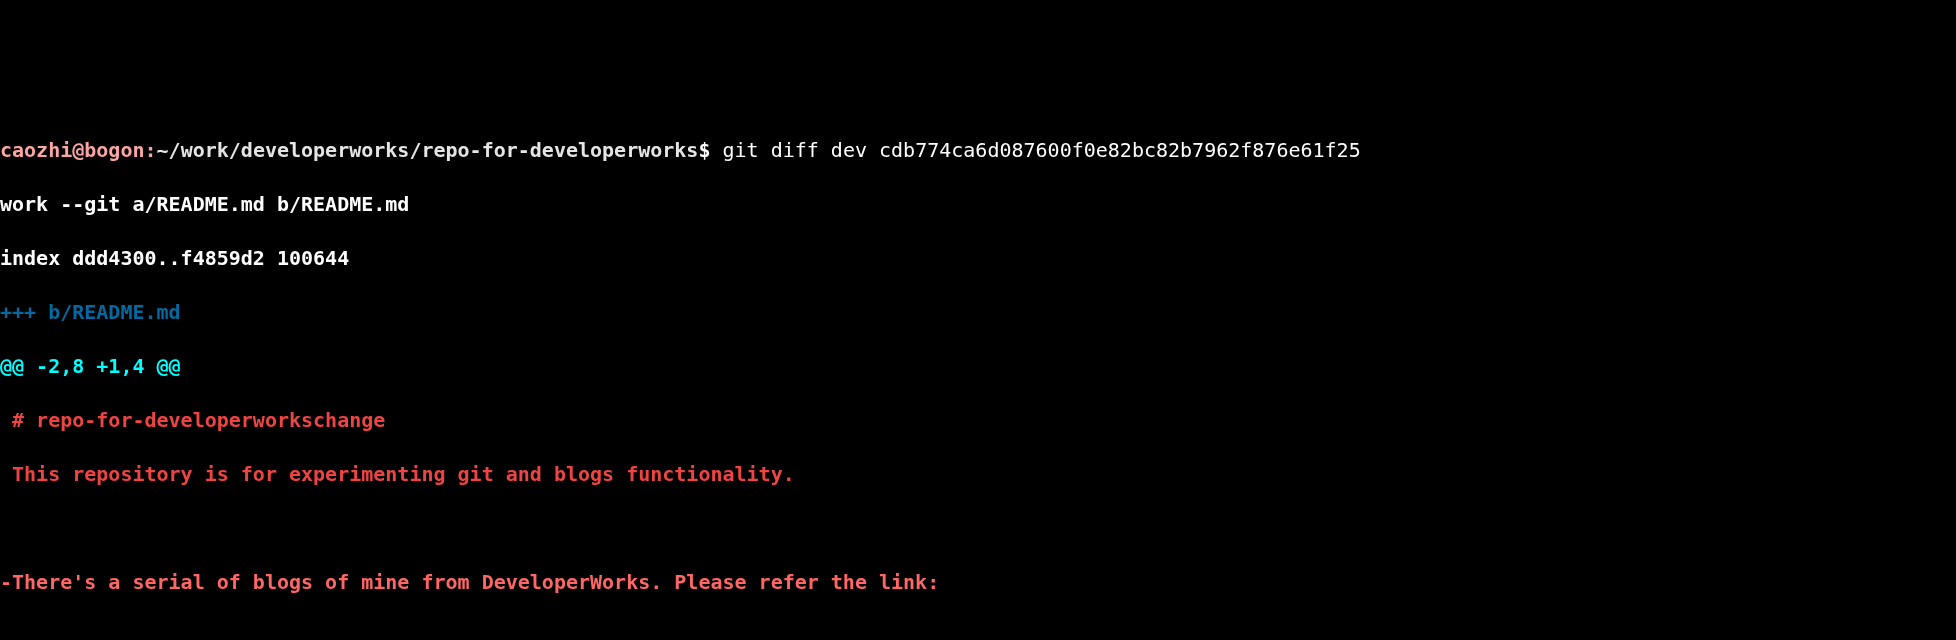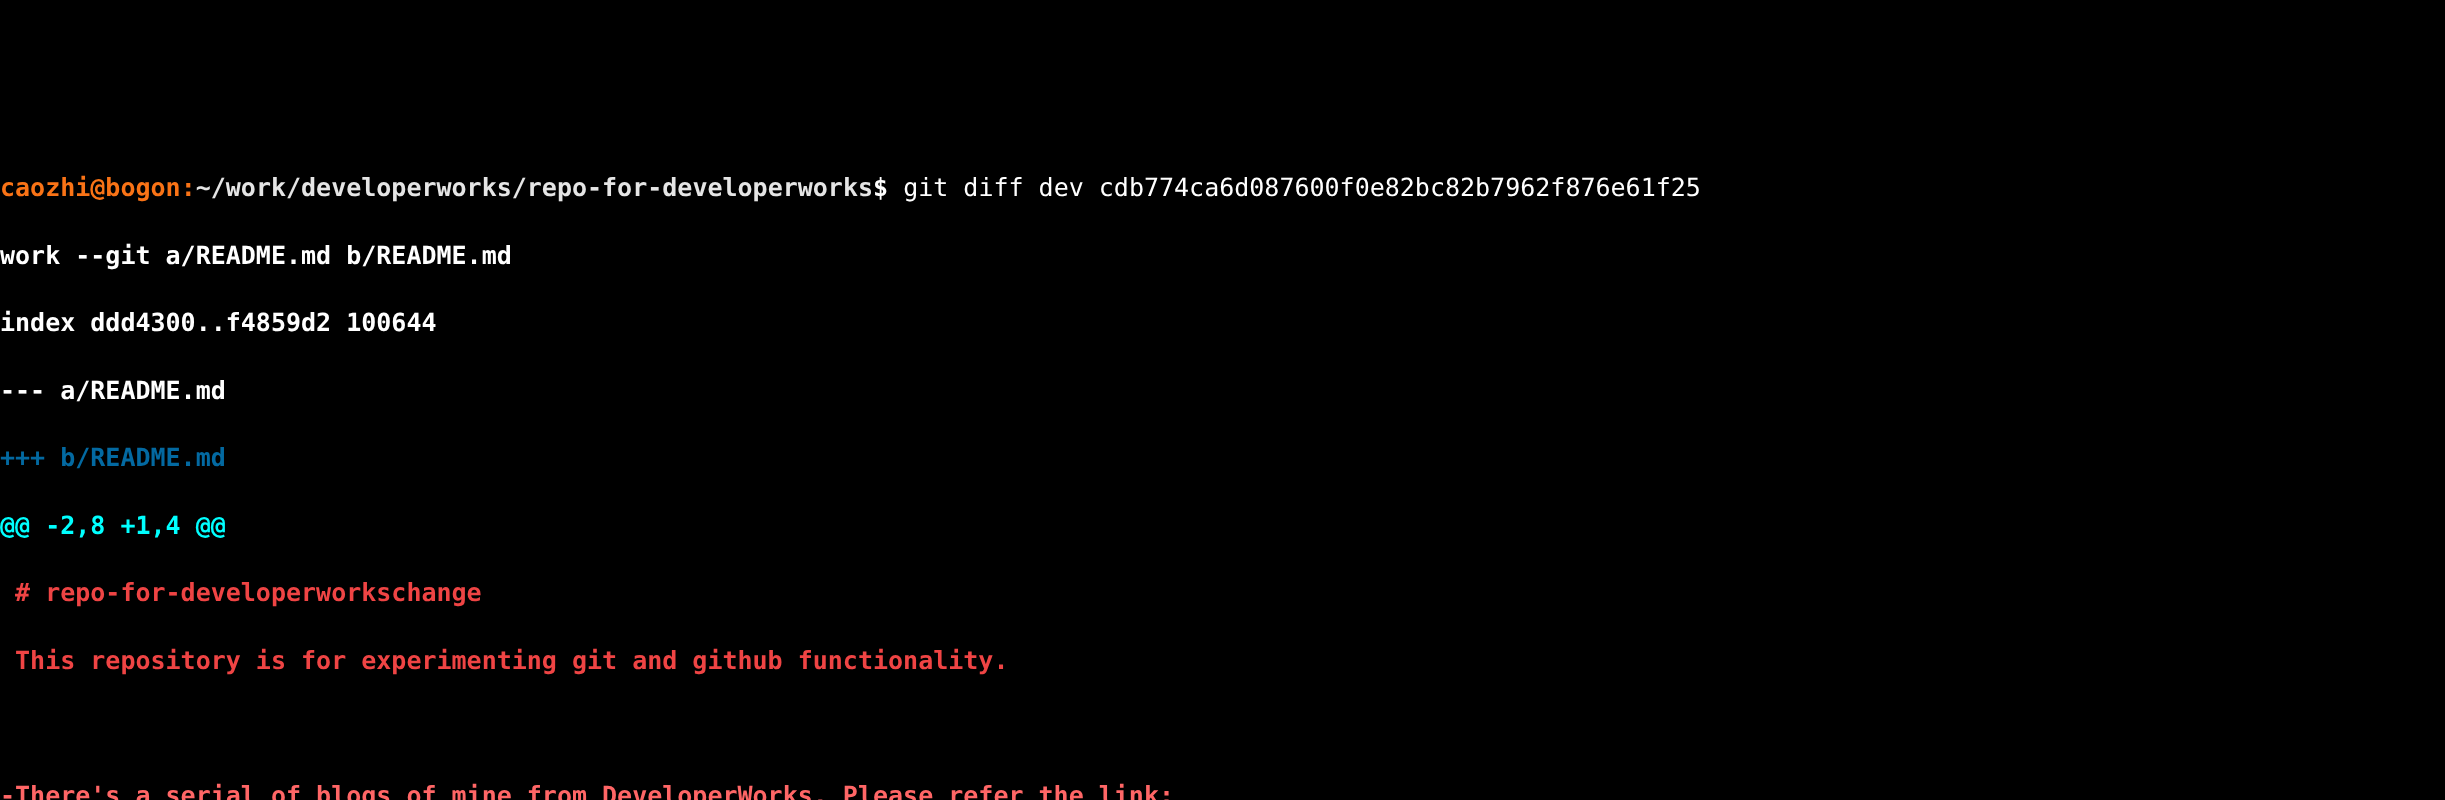--- a/index.html
+++ b/index.html
@@ -16,21 +16,21 @@
       color: #ffffff;
       white-space: pre;
       overflow: hidden;
       width: 1956px;
       height: 640px;
     }
     .terminal {
       padding: 2px 0 0 0;
     }
     .prompt-user {
-      color: #f97316;
+      color: #fca5a5;
     }
     .prompt-path {
       color: #e5e5e5;
     }
     .prompt-dollar {
       color: #ffffff;
     }
     .cmd {
       color: #ffffff;
       font-weight: normal;
@@ -60,25 +60,24 @@
   </style>
 </head>
 <body>
 
 
 
 <div class="terminal">
 <span class="line"><span class="prompt-user">caozhi@bogon</span><span class="prompt-user">:</span><span class="prompt-path">~/work/developerworks/repo-for-developerworks</span><span class="prompt-dollar">$ </span><span class="cmd">git diff dev cdb774ca6d087600f0e82bc82b7962f876e61f25</span></span>
 <span class="line diff-header">work --git a/README.md b/README.md</span>
 <span class="line diff-header">index ddd4300..f4859d2 100644</span>
-<span class="line diff-old">--- a/README.md</span>
 <span class="line diff-new">+++ b/README.md</span>
 <span class="line hunk">@@ -2,8 +1,4 @@</span>
 <span class="line context"> # repo-for-developerworkschange</span>
-<span class="line context"> This repository is for experimenting git and github functionality.</span>
+<span class="line context"> This repository is for experimenting git and blogs functionality.</span>
 <span class="line context"> </span>
 <span class="line removed">-There's a serial of blogs of mine from DeveloperWorks. Please refer the link:</span>
 
 
 
 
 
 
 
 

